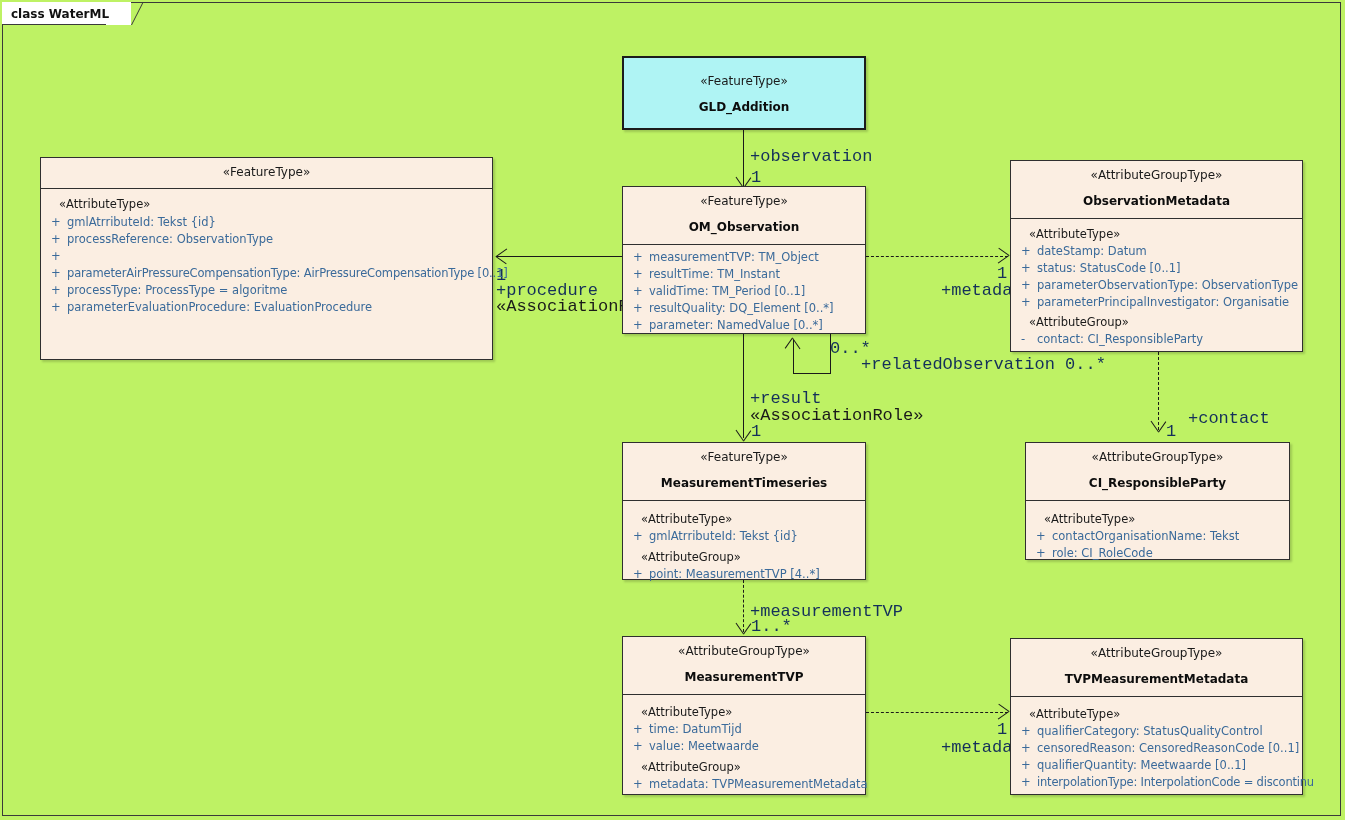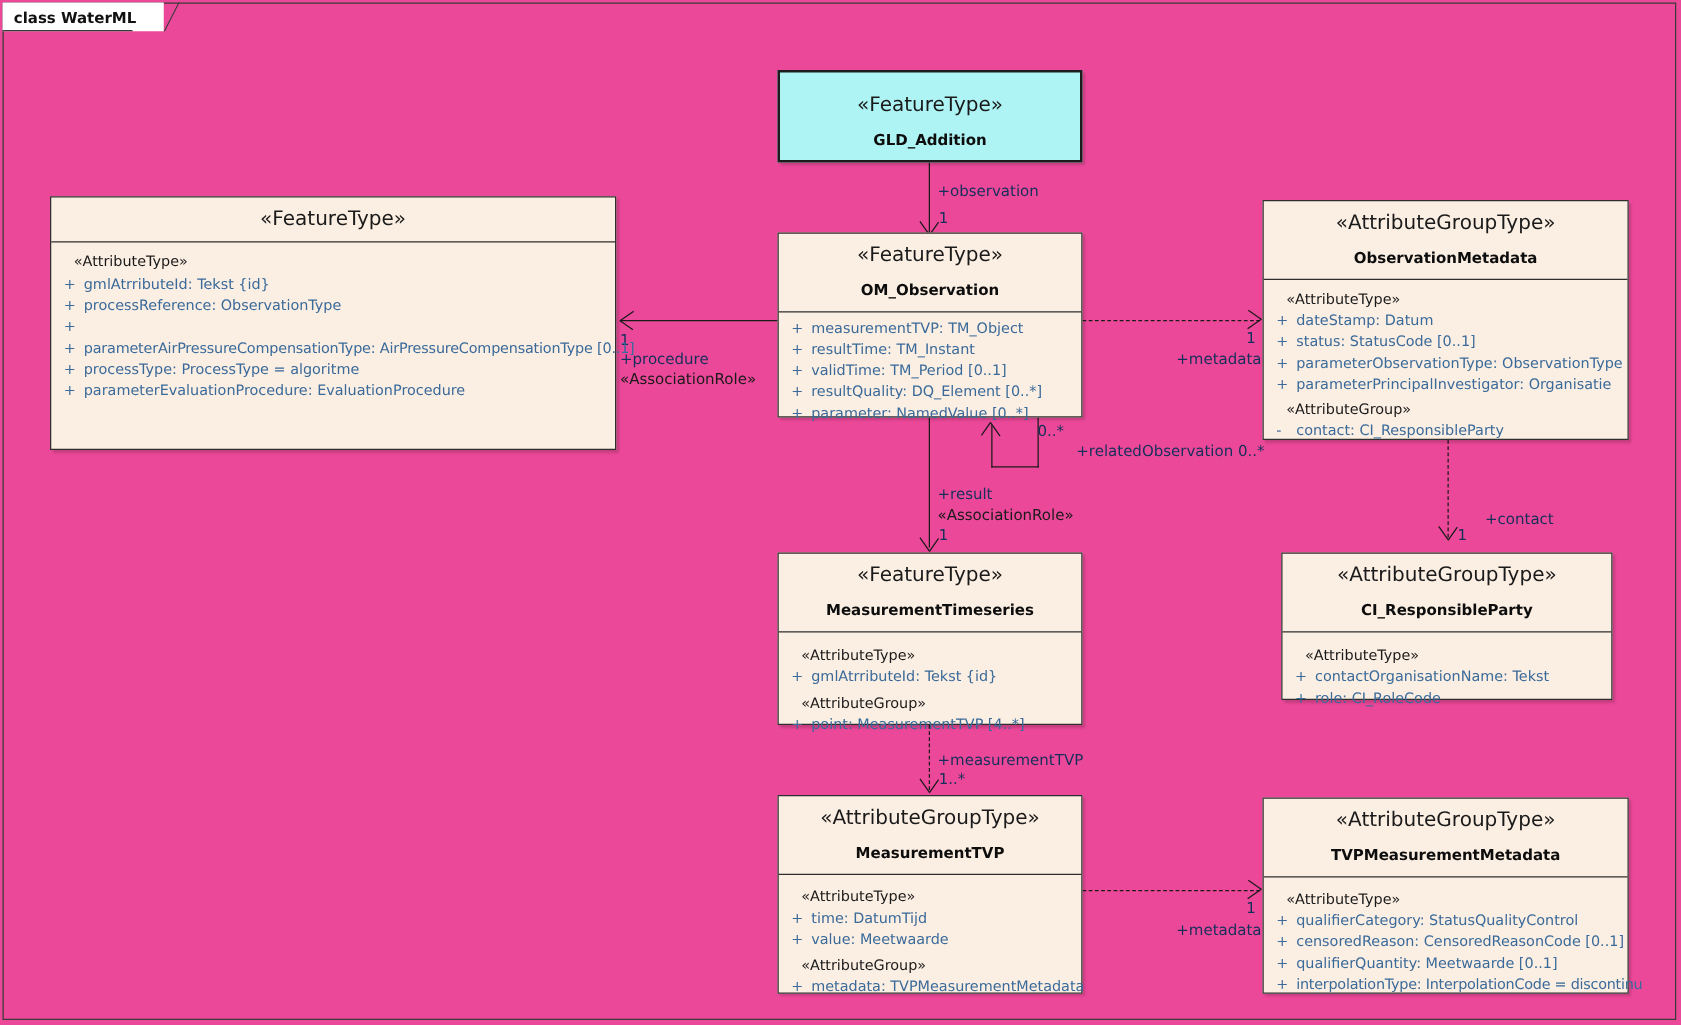--- a/index.html
+++ b/index.html
@@ -9,21 +9,21 @@
     background: #ffffff;
   }
   body {
     font-family: "DejaVu Sans", "Liberation Sans", sans-serif;
     -webkit-font-smoothing: antialiased;
   }
   #canvas {
     position: relative;
     width: 1345px;
     height: 820px;
-    background: #ec4899;
+    background: #bef264;
     overflow: hidden;
   }
 
   
   .frame {
     position: absolute;
     left: 2px;
     top: 2px;
     width: 1339px;
     height: 814px;
@@ -86,21 +86,21 @@
   .uml-head {
     text-align: center;
     padding: 7px 6px 8px 6px;
     border-bottom: 1px solid #2f2f2f;
     line-height: 1.28;
   }
   .uml.accent .uml-head {
     border-bottom: 0;
   }
   .stereo {
-    font-size: 16px;
+    font-size: 12px;
     color: #1a1a1a;
     display: block;
   }
   .cname {
     font-size: 12px;
     font-weight: bold;
     color: #0d0d0d;
     display: block;
     margin-top: 11px;
   }
@@ -172,25 +172,26 @@
   .ah.down i:nth-child(2) { transform: rotate(-55deg); }
   .ah.right i:nth-child(1) { transform: rotate(145deg); }
   .ah.right i:nth-child(2) { transform: rotate(-145deg); }
   .ah.left i:nth-child(1) { transform: rotate(35deg); }
   .ah.left i:nth-child(2) { transform: rotate(-35deg); }
   .ah.up i:nth-child(1) { transform: rotate(55deg); }
   .ah.up i:nth-child(2) { transform: rotate(125deg); }
 
   .lbl {
     position: absolute;
-    font-size: 12px;
+    font-size: 17px;
     color: #14305a;
     white-space: nowrap;
     z-index: 2;
     line-height: 1.38;
+    font-family: Liberation Mono, monospace;
   }
   .lbl.mult { color: #14305a; }
   .lbl.stereo-lbl { color: #1a1a1a; }
 </style>
 </head>
 <body>
 
 <div id="canvas">
 
   <div class="frame"></div>

